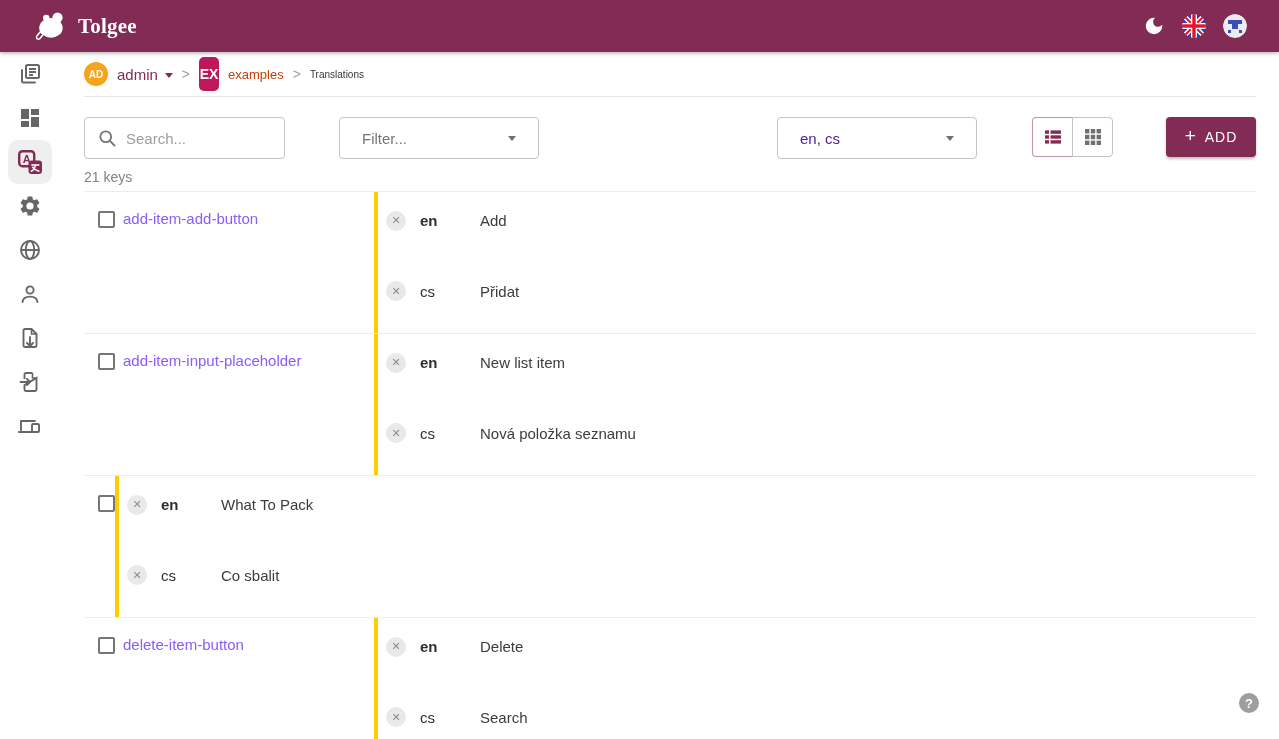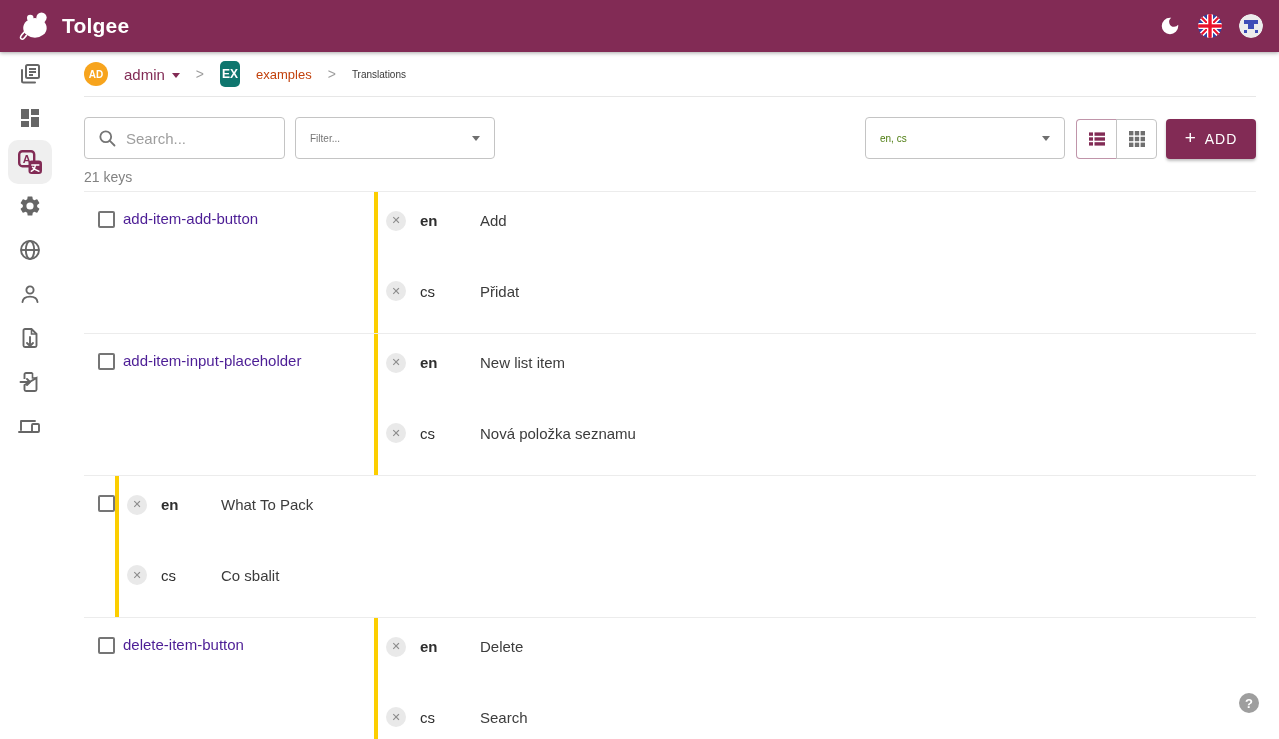--- a/index.html
+++ b/index.html
@@ -1,83 +1,83 @@
 <!DOCTYPE html>
 <html><head>
 <meta charset="utf-8">
 <style>
   * { margin:0; padding:0; box-sizing:border-box; }
   html,body { width:1279px; height:739px; overflow:hidden; background:#fff;
               font-family:"Liberation Sans", sans-serif; }
 
   
   .appbar { position:fixed; top:0; left:0; right:0; height:52px; background:#822B55;
-            display:flex; align-items:center; padding:0 16px; z-index:10;
-            box-shadow:0 1px 4px rgba(0,0,0,.35); }
+            display:flex; align-items:center; padding:0 32px; z-index:10;
+            box-shadow:0 1px 4px rgba(0,0,0,.35);font-family:Liberation Serif, serif; }
   .logo { width:36px; height:32px; display:flex; align-items:center; justify-content:center; }
   .app-title { color:#fff; font-size:21px; font-weight:bold; margin-left:10px; letter-spacing:.2px; }
   .appbar-right { margin-left:auto; display:flex; align-items:center; gap:17px; }
   .roundicon { width:24px; height:24px; border-radius:50%; overflow:hidden; display:block; }
 
   
   .sidebar { position:fixed; top:52px; left:0; bottom:0; width:60px; background:#fff;
              display:flex; flex-direction:column; align-items:center; padding-top:0; }
   .side-item { width:44px; height:44px; display:flex; align-items:center; justify-content:center;
                border-radius:10px; cursor:pointer; }
   .side-item.active { background:#EFEFEF; }
 
   
   .main { margin-left:60px; padding:0 23px 0 24px; }
 
-  .breadcrumb { height:45px; margin-top:52px; display:flex; align-items:center; gap:16px;
+  .breadcrumb { height:45px; margin-top:52px; display:flex; align-items:center; gap:9px;
                 border-bottom:1px solid #E7E7E7; }
   .org-badge { width:24px; height:24px; border-radius:50%; background:#F7A41D; color:#fff;
                font-size:10px; font-weight:bold; display:flex; align-items:center; justify-content:center; }
   .bc-org { color:#822B55; font-size:15px; font-weight:500; display:flex; align-items:center; gap:7px; cursor:pointer; }
   .caret-maroon { width:0; height:0; border-left:4px solid transparent; border-right:4px solid transparent;
                   border-top:5px solid #822B55; margin-top:2px; }
   .bc-sep { color:#9E9E9E; font-size:14px; }
-  .proj-badge { width:20px; height:26px; border-radius:5px; background:#0f766e; color:#fff;
-                font-size:12px; font-weight:bold; display:flex; align-items:center; justify-content:center; }
+  .proj-badge { width:20px; height:34px; border-radius:5px; background:#be185d; color:#fff;
+                font-size:14px; font-weight:bold; display:flex; align-items:center; justify-content:center; }
   .bc-proj { color:#c2410c; font-size:13px; cursor:pointer; }
   .bc-page { color:#383838; font-size:10px; font-weight:500; }
 
   
-  .toolbar { margin-top:20px; display:flex; align-items:flex-end; }
+  .toolbar { margin-top:20px; display:flex; align-items:flex-start;gap:44px; }
   .search-box { width:201px; height:42px; border:1px solid #C4C4C4; border-radius:4px;
                 display:flex; align-items:center; padding:0 12px; gap:9px; background:#fff; }
   .search-box input { border:none; outline:none; width:130px; font-size:15px; color:#333;
                       font-family:"Liberation Sans",sans-serif; }
   .search-box input::placeholder { color:#9E9E9E; }
   .selectbox { height:42px; border:1px solid #C4C4C4; border-radius:4px; background:#fff;
                display:flex; align-items:center; justify-content:space-between;
-               padding:0 14px; font-size:10px; cursor:pointer; }
+               padding:0 22px; font-size:15px; cursor:pointer; }
   .filter-box { width:200px; margin-left:10px; color:#757575; }
-  .lang-box { width:200px; color:#4d7c0f; }
+  .lang-box { width:200px; color:#4c1d95; }
   .caret-gray { width:0; height:0; border-left:4.5px solid transparent; border-right:4.5px solid transparent;
                 border-top:5px solid #6F6F6F; }
   .spacer { flex:1; }
   .view-toggle { display:flex; margin-left:11px; height:40px; }
   .vt-btn { width:41px; height:40px; background:#fff; display:flex; align-items:center; justify-content:center; cursor:pointer; }
   .vt-list { border:1px solid rgba(130,43,85,.5); border-radius:4px 0 0 4px; }
   .vt-grid { border:1px solid #C4C4C4; border-left:1px solid #C4C4C4; border-radius:0 4px 4px 0; margin-left:-1px; }
   .add-btn { margin-left:9px; height:40px; min-width:90px; background:#822B55; border:none; border-radius:4px;
              color:#fff; font-size:14px; font-weight:500; letter-spacing:1px; display:flex; align-items:center;
              justify-content:center; gap:8px; padding:0 18px; cursor:pointer;
              font-family:"Liberation Sans",sans-serif; box-shadow:0 2px 3px rgba(0,0,0,.25); }
   .plus { font-size:19px; font-weight:400; margin-top:-2px; }
 
   .keys-count { margin-top:10px; font-size:14px; color:#828282; line-height:16px; }
 
   
   .ttable { margin-top:6px; border-top:1px solid #ECECEC; }
   .trow { height:142px; border-bottom:1px solid #ECECEC; display:flex; align-items:stretch; padding-left:14px; }
   .cb { width:17px; height:17px; border:2px solid #757575; border-radius:2px; background:#fff;
         margin-top:19px; flex:none; cursor:pointer; }
-  .keycell { width:251px; margin-left:8px; padding-top:18px; font-size:15px; color:#4c1d95; cursor:pointer; }
+  .keycell { width:251px; margin-left:8px; padding-top:18px; font-size:15px; color:#8b5cf6; cursor:pointer; }
   .langs { flex:1; border-left:4px solid #FCCE00; display:flex; flex-direction:column; }
   .lang-row { flex:1; display:flex; align-items:center; padding-left:8px; padding-bottom:13px; cursor:pointer; }
   .x-circle { width:20px; height:20px; border-radius:50%; background:#E9E9E9; color:#8C8C8C;
               font-size:11px; display:flex; align-items:center; justify-content:center; flex:none; cursor:pointer; }
   .lang-code { margin-left:14px; width:60px; font-size:15px; color:#2E2E2E; }
   .lang-row:nth-child(1) .lang-code { font-weight:bold; }
   .lang-text { font-size:15px; color:#3C3C3C; }
 
   
   .help-btn { position:fixed; right:20px; bottom:26px; width:20px; height:20px; border-radius:50%;

